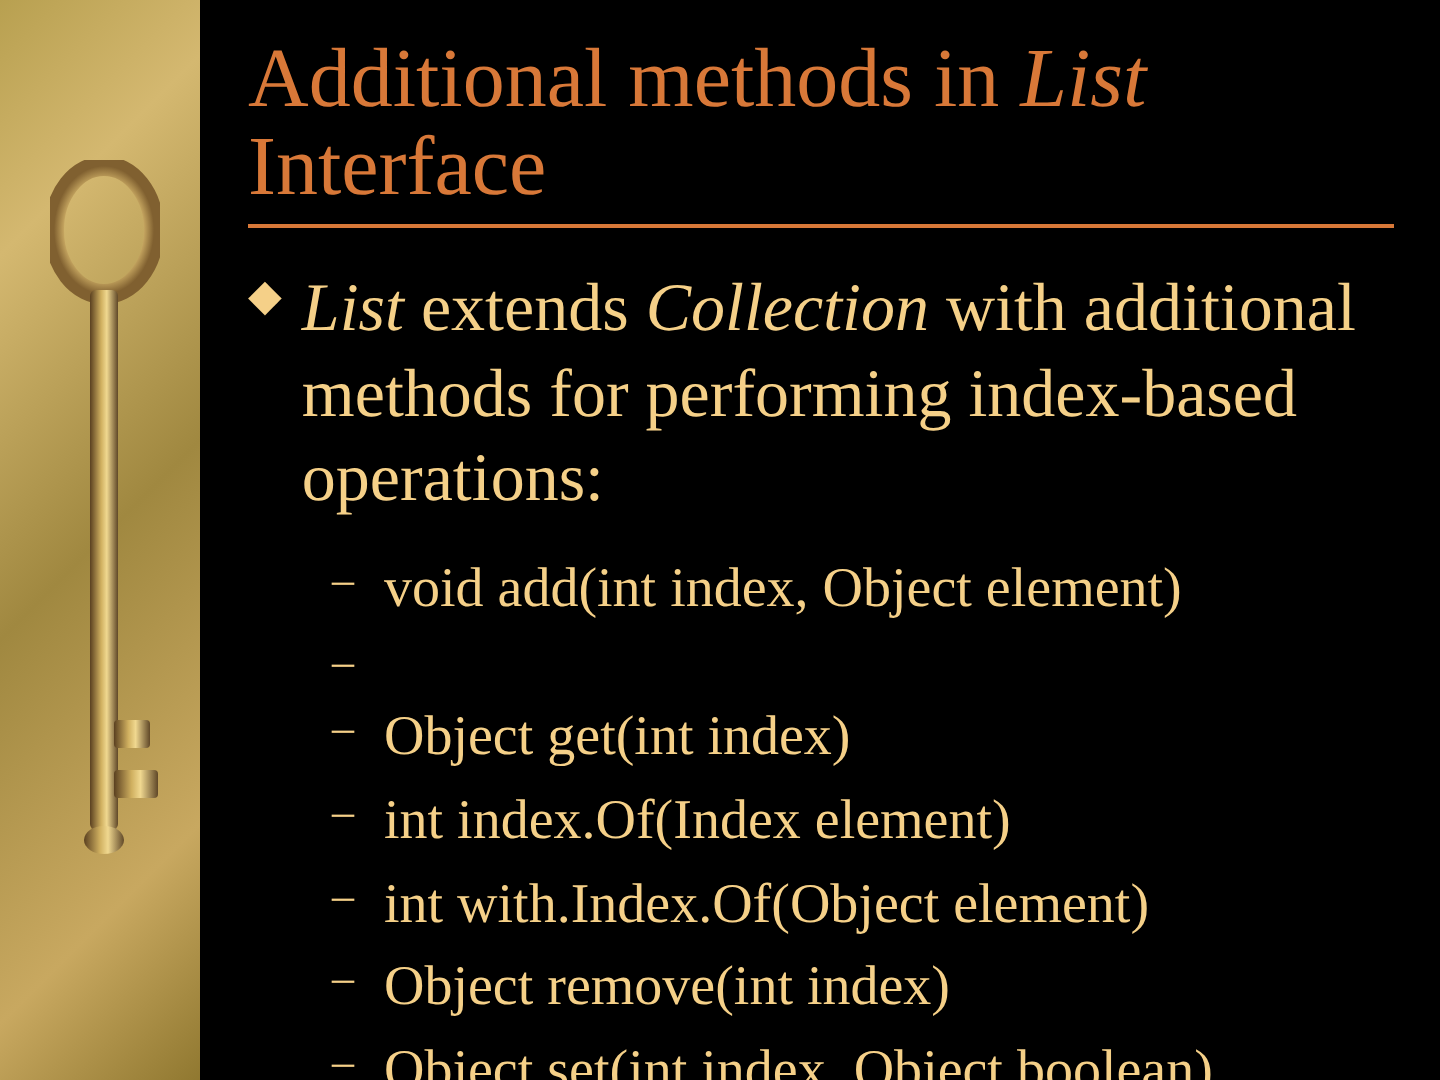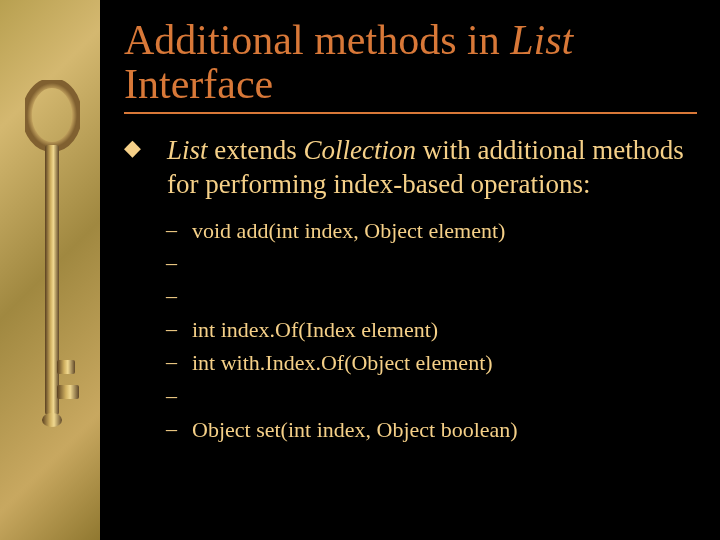--- a/index.html
+++ b/index.html
@@ -59,44 +59,43 @@
       align-items: flex-start;
       margin-bottom: 12px;
     }
     .main-bullet-icon {
       font-size: 22px;
       margin-right: 10px;
       line-height: 1.3;
       flex-shrink: 0;
     }
     .main-bullet-text {
-      font-size: 27px;
+      font-size: 34px;
       line-height: 1.25;
-      margin-left: 16px;
     }
     .italic {
       font-style: italic;
     }
     .sub-list {
       margin-left: 42px;
       margin-top: 14px;
     }
     .sub-item {
       display: flex;
       align-items: flex-start;
       margin-bottom: 4px;
     }
     .sub-dash {
       font-size: 22px;
       width: 26px;
       flex-shrink: 0;
       line-height: 1.3;
     }
     .sub-text {
-      font-size: 22px;
+      font-size: 28px;
       line-height: 1.35;
     }
   </style>
 </head>
 <body>
 
 <div class="sidebar">
   <svg class="key-art" viewBox="0 0 55 380">
     <defs>
       <radialGradient id="ring" cx="50%" cy="50%">
@@ -136,31 +135,33 @@
     <div class="sub-list">
       <div class="sub-item">
         <span class="sub-dash">–</span>
         <span class="sub-text">void add(int index, Object element)</span>
       </div>
       <div class="sub-item">
         <span class="sub-dash">–</span>
       </div>
       <div class="sub-item">
         <span class="sub-dash">–</span>
+        <span class="sub-text">Object get(int index)</span>
       </div>
       <div class="sub-item">
         <span class="sub-dash">–</span>
         <span class="sub-text">int index.Of(Index element)</span>
       </div>
       <div class="sub-item">
         <span class="sub-dash">–</span>
         <span class="sub-text">int with.Index.Of(Object element)</span>
       </div>
       <div class="sub-item">
         <span class="sub-dash">–</span>
+        <span class="sub-text">Object remove(int index)</span>
       </div>
       <div class="sub-item">
         <span class="sub-dash">–</span>
         <span class="sub-text">Object set(int index, Object boolean)</span>
       </div>
     </div>
   </div>
 </div>
 
 </body></html>

